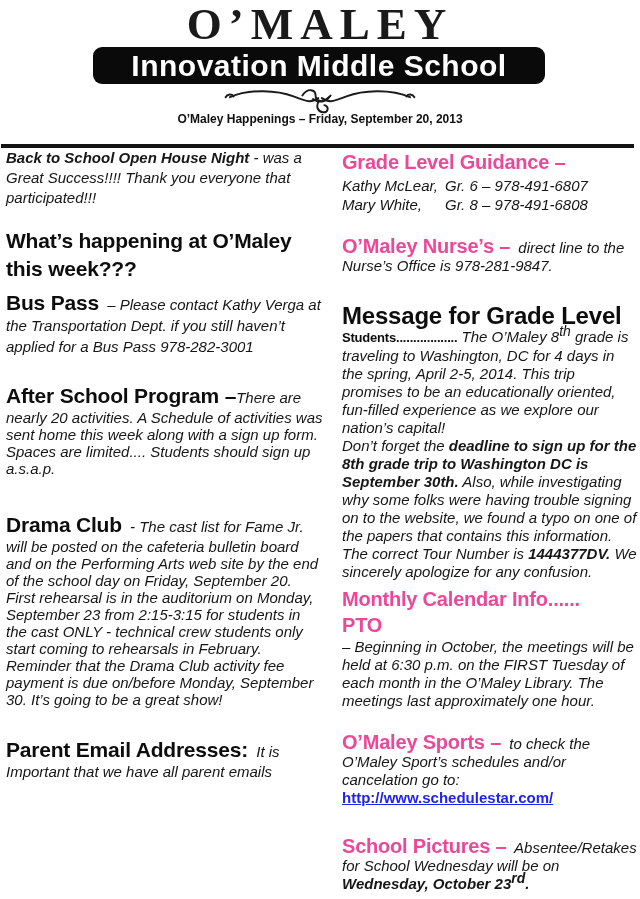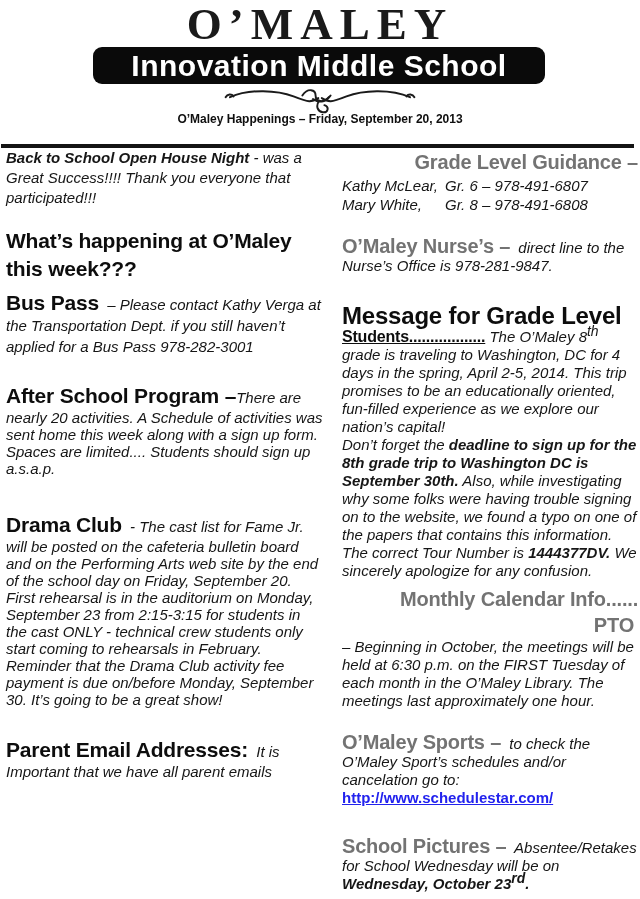--- a/index.html
+++ b/index.html
@@ -23,41 +23,41 @@
   .flourish{top:84px;display:flex;justify-content:center;}
   .news-title{top:112px;font-weight:700;font-size:12px;color:#0f0f0f;}
   .rule{top:144px;left:1px;width:633px;height:4px;background:#141414;}
 
   
   .sec{position:absolute;font-size:15px;line-height:18px;font-style:italic;color:#161616;}
   .lcol{left:6px;width:318px;}
   .rcol{left:342px;width:296px;}
 
   .h-big{font-style:normal;font-weight:700;font-size:21px;color:#0d0d0d;letter-spacing:-0.2px;}
-  .h-med{font-style:normal;font-weight:700;font-size:20px;color:#737373;letter-spacing:-0.2px;text-align:right;}
+  .h-med{font-style:normal;font-weight:700;font-size:20px;color:#ec4899;letter-spacing:-0.2px;}
   .h-block{font-style:normal;font-weight:700;color:#0d0d0d;letter-spacing:-0.2px;}
 
   .sec-open-house{top:148px;line-height:20px;}
   .bold-it{font-weight:700;}
   .sec-whats{top:227px;font-size:21px;line-height:28px;}
   .sec-bus{top:292px;line-height:21px;}
   .sec-after{top:383px;line-height:17px;}
   .sec-after .h-big,.sec-drama .h-big{line-height:26px;margin-top:16px;}
   .sec-drama{top:512px;line-height:17px;}
   .sec-parent{top:740px;line-height:20px;}
 
   .sec-guidance{top:150px;line-height:19px;}
   .sec-guidance .h-med{display:block;line-height:25px;margin-bottom:1px;}
   .g-row{display:flex;}
   .g-name{width:103px;flex:0 0 auto;}
   .sec-nurse{top:237px;}
   .sec-message{top:303px;line-height:18px;}
   .sec-message .h-line1{display:block;font-size:24px;line-height:25px;}
   .sec-message .msg-body{margin:0;}
-  .sec-message .h-dots{font-size:16px;text-decoration:underline;}
+  .sec-message .h-dots{font-size:13px;}
   .sec-monthly{top:586px;}
   .sec-monthly .h-med{display:block;line-height:26px;}
   .sec-sports{top:733px;}
   .sec-pictures{top:837px;}
 
   .h-inline{margin-right:4px;}
   sup{font-size:14px;line-height:0;}
   a.sched-link{font-style:normal;font-weight:700;text-decoration:underline;font-size:15px;}
   p{margin:0;}
 </style>

